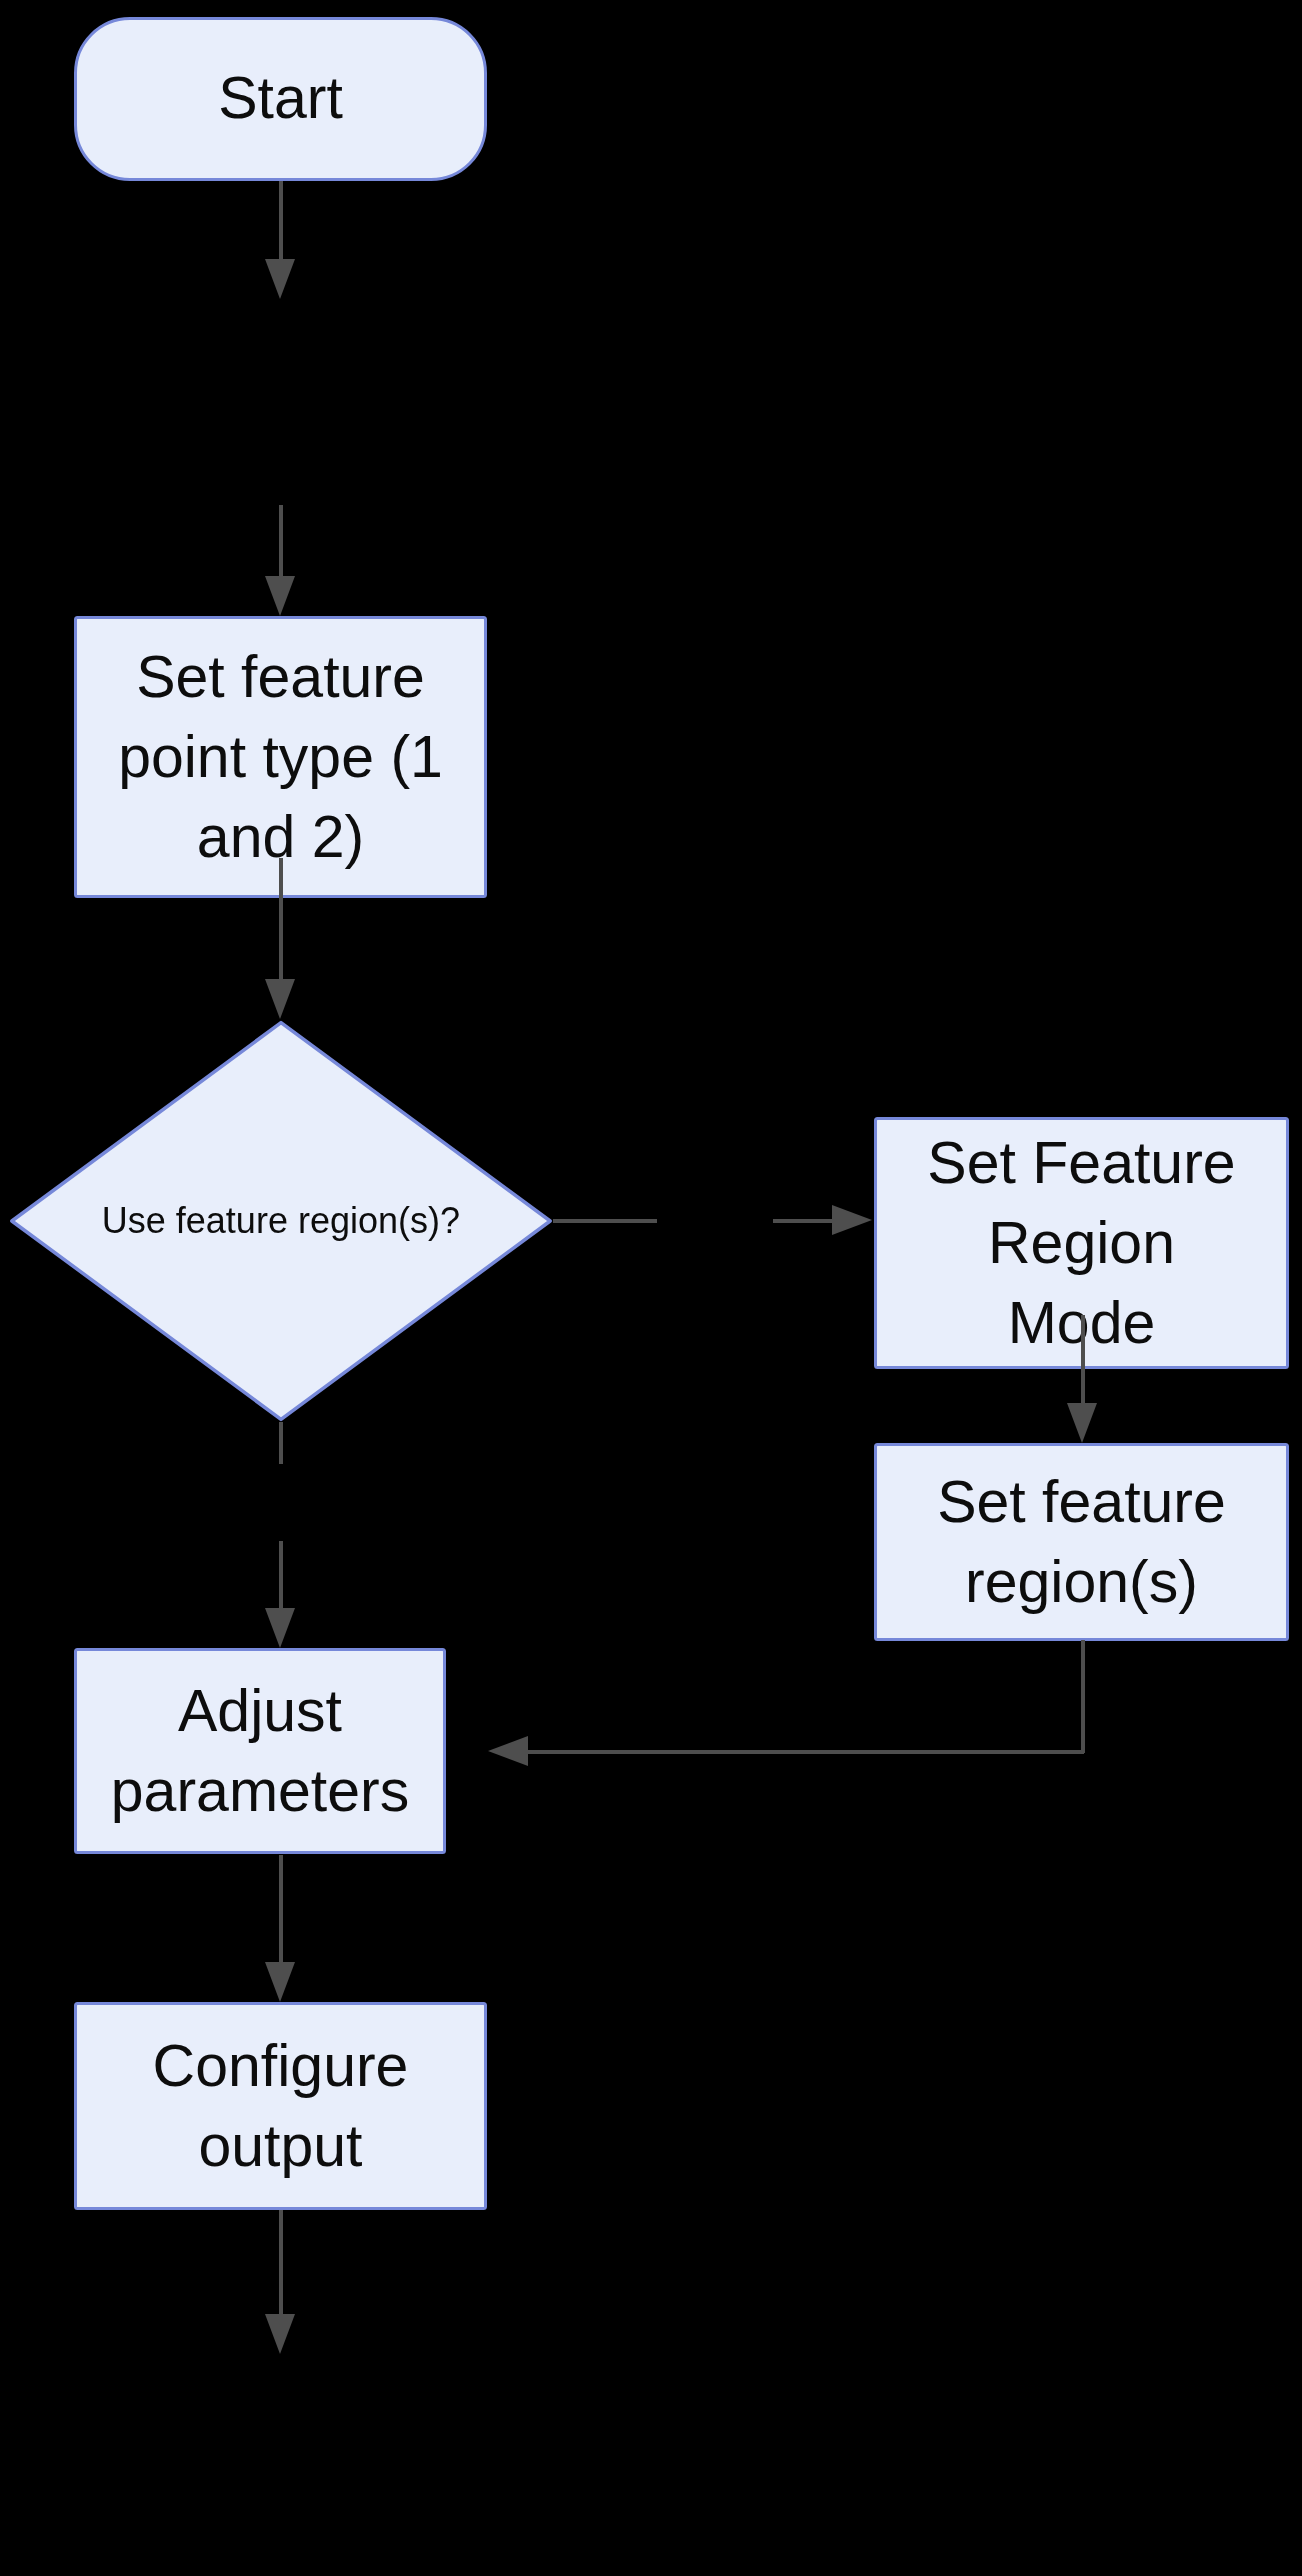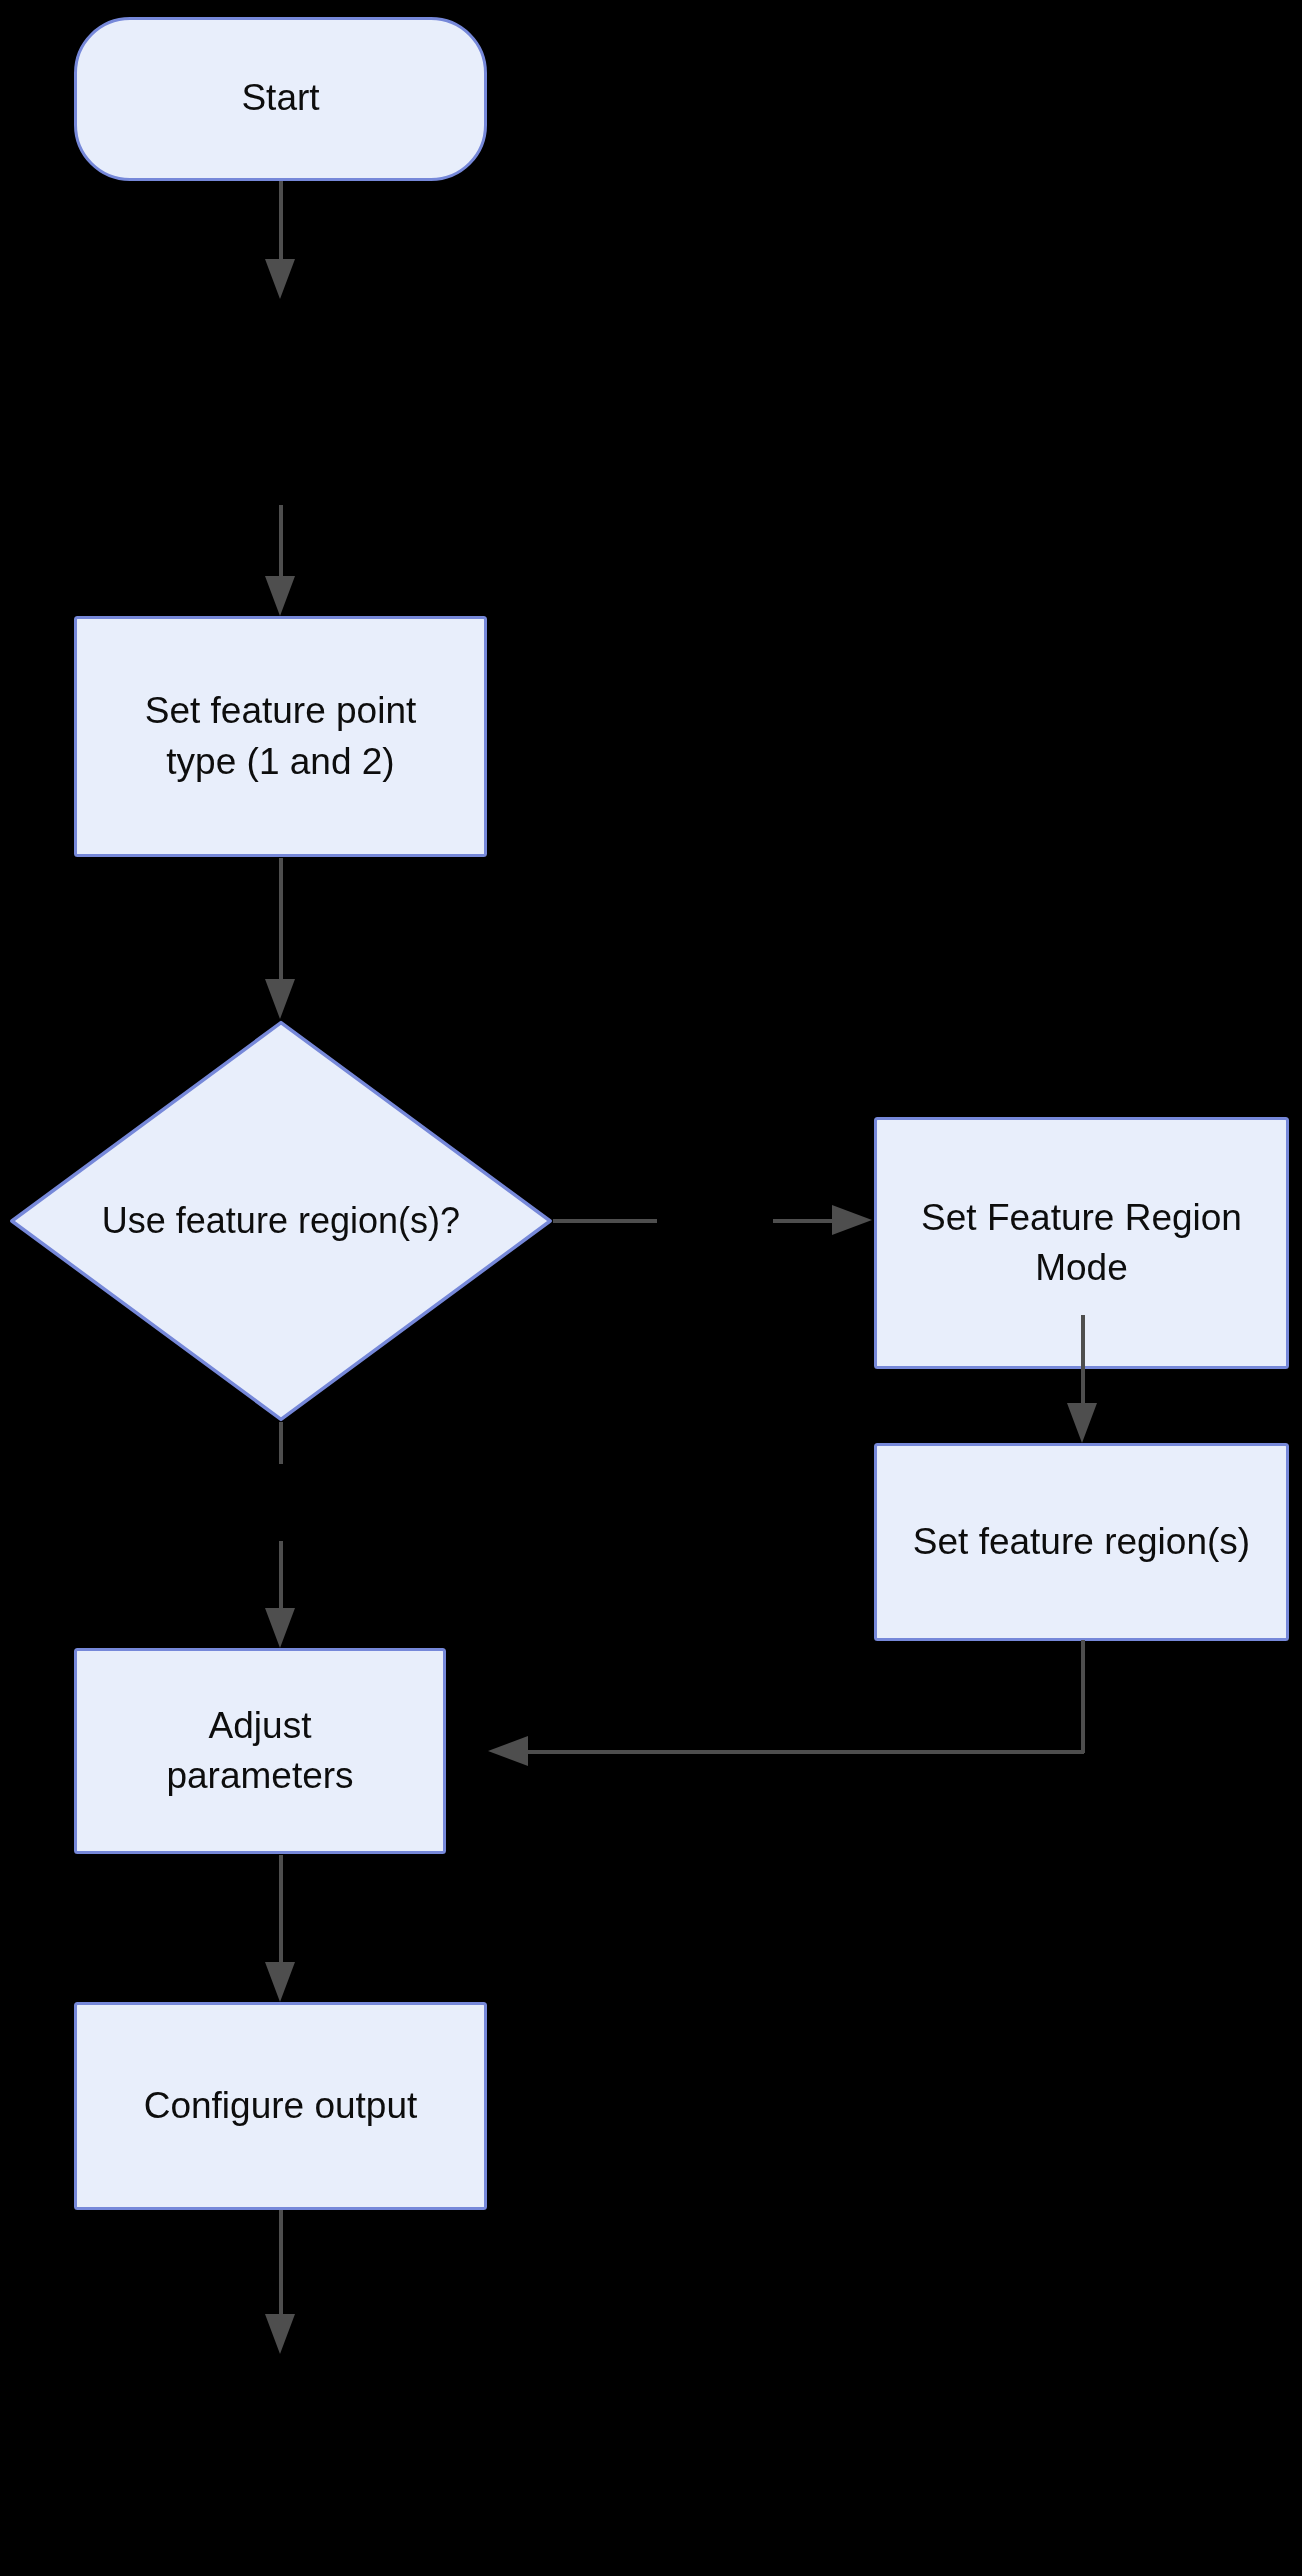--- a/index.html
+++ b/index.html
@@ -17,32 +17,32 @@
   }
   .node {
     position: absolute;
     box-sizing: border-box;
     background: var(--node-fill, #e8eefb);
     border: 3.5px solid var(--node-border, #7688d9);
     display: flex;
     align-items: center;
     justify-content: center;
     text-align: center;
-    font-size: 37px;
+    font-size: 59px;
     line-height: 1.36;
     padding: 9px 33px;
   }
   .rect { border-radius: 3.5px; }
   .stadium-start { border-radius: 56px; }
   .stadium-end { border-radius: 87px; }
 
   
   #n-start   { left: 74px; top: 16.6px;   width: 413px; height: 164px; }
   #n-cfg-in  { left: 74px; top: 299px;  width: 413px; height: 205px; }
-  #n-fpt     { left: 74px; top: 616px;  width: 413px; height: 241px; }
+  #n-fpt     { left: 74px; top: 616px;  width: 413px; height: 282px; }
   #n-adjust  { left: 74px; top: 1648px; width: 372px; height: 206px; }
   #n-cfg-out { left: 74px; top: 2002px; width: 413px; height: 208px; }
   #n-end     { left: 74px; top: 2354px; width: 413px; height: 210px; }
 
   
   #n-frmode  { left: 874px; top: 1117px; width: 415px; height: 252px; }
   #n-fregs   { left: 874px; top: 1443px; width: 415px; height: 198px; }
 
   
   #n-decision {

